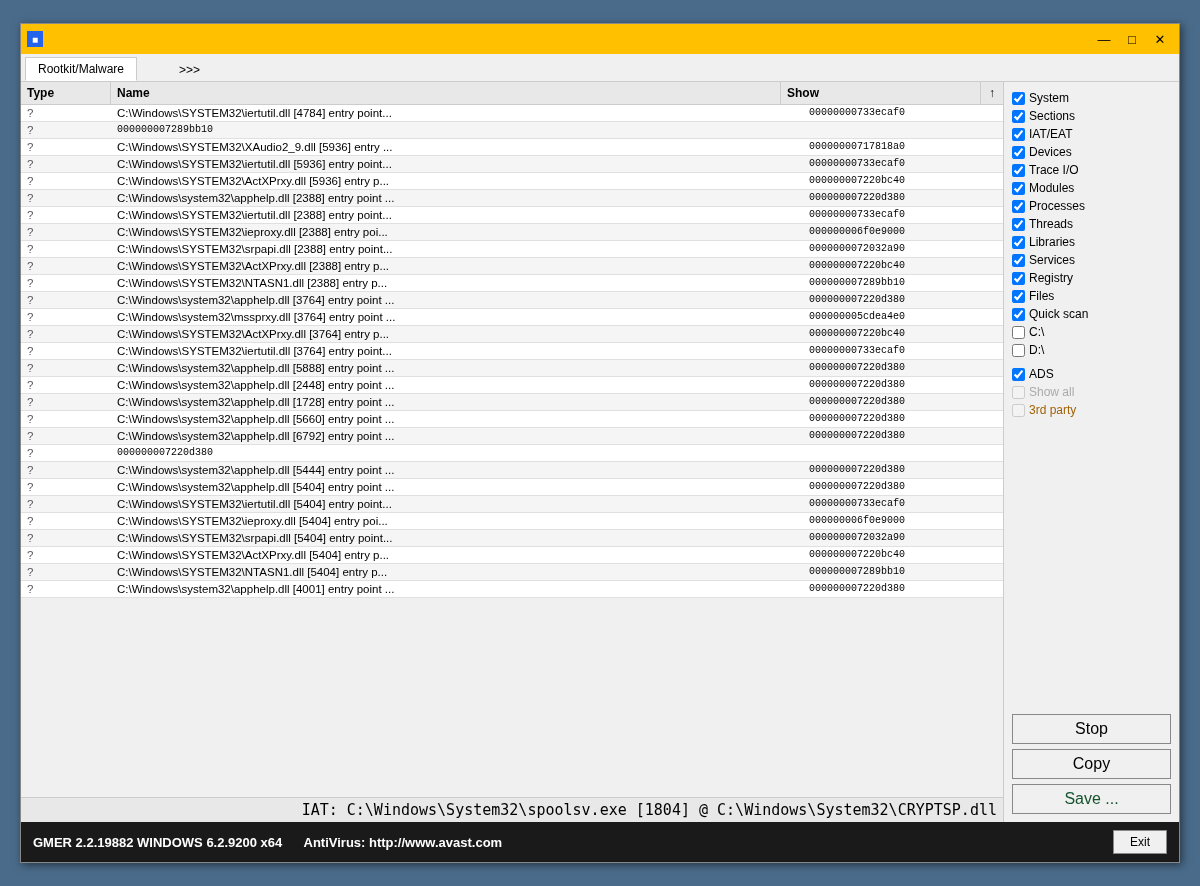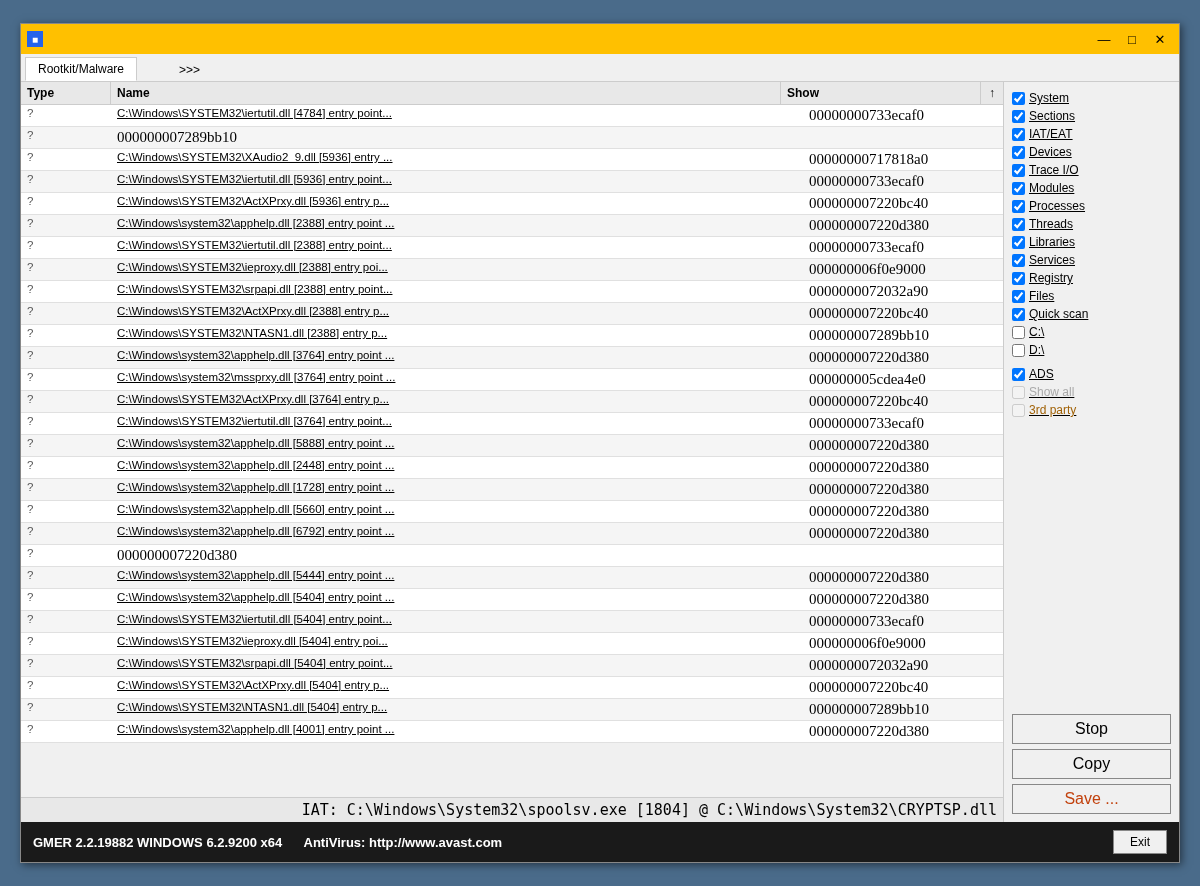--- a/index.html
+++ b/index.html
@@ -127,22 +127,22 @@
     .table-row:nth-child(odd) { background: #fff; }
     .table-row:nth-child(even) { background: #f5f5f5; }
     .td {
       padding: 2px 6px;
       font-size: 11.5px;
       overflow: hidden;
       white-space: nowrap;
       text-overflow: ellipsis;
     }
     .td-type { width: 90px; color: #555; }
-    .td-name { flex: 1; text-decoration: underline; }
-    .td-value { width: 200px; font-family: Liberation Serif, serif; font-size: 15px; }
+    .td-name { flex: 1; }
+    .td-value { width: 200px; font-family: Liberation Mono, monospace; font-size: 10px; }
     .status-bar {
       background: #e8e8e8;
       border-top: 1px solid #ccc;
       padding: 3px 6px;
       font-size: 15px;
       flex-shrink: 0;
       font-family: monospace;
       text-align: right;
     }
     .bottom-bar {
@@ -173,41 +173,40 @@
       gap: 2px;
       flex-shrink: 0;
       overflow-y: auto;
     }
     .sidebar-item {
       display: flex;
       align-items: flex-end;
       gap: 4px;
       font-size: 12px;
       padding: 1px 0;
-      text-decoration: underline;
     }
     .sidebar-item input[type="checkbox"] {
       margin: 0;
       cursor: pointer;
     }
     .sidebar-label {
       cursor: default;
     }
     .sidebar-btn {
       width: 100%;
       padding: 5px;
       background: #f0f0f0;
       border: 1px solid #888;
       cursor: pointer;
       font-size: 16px;
       text-align: center;
       margin-top: 3px;
     }
     .sidebar-btn:disabled {
-      color: #c2410c;
+      color: #14532d;
       cursor: default;
     }
     .sidebar-divider {
       height: 4px;
     }
   </style>
 </head>
 <body>
 
 <div class="window">

